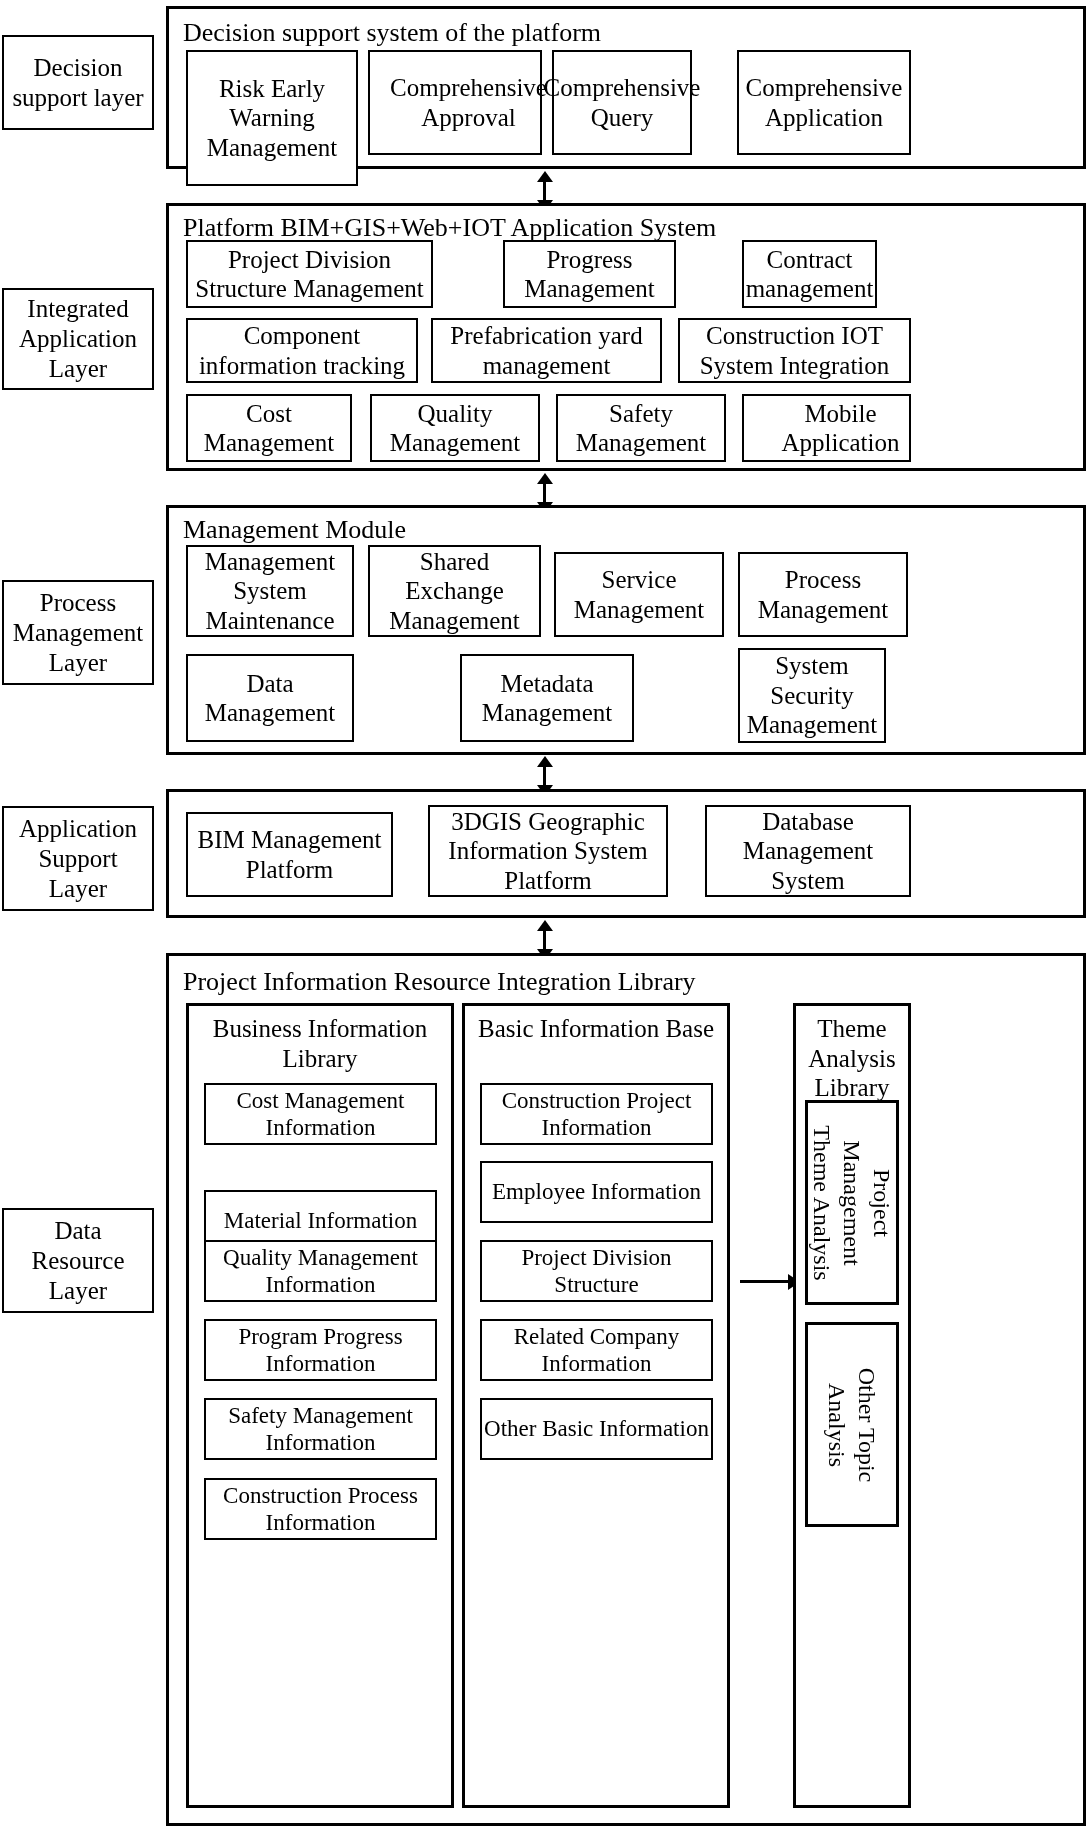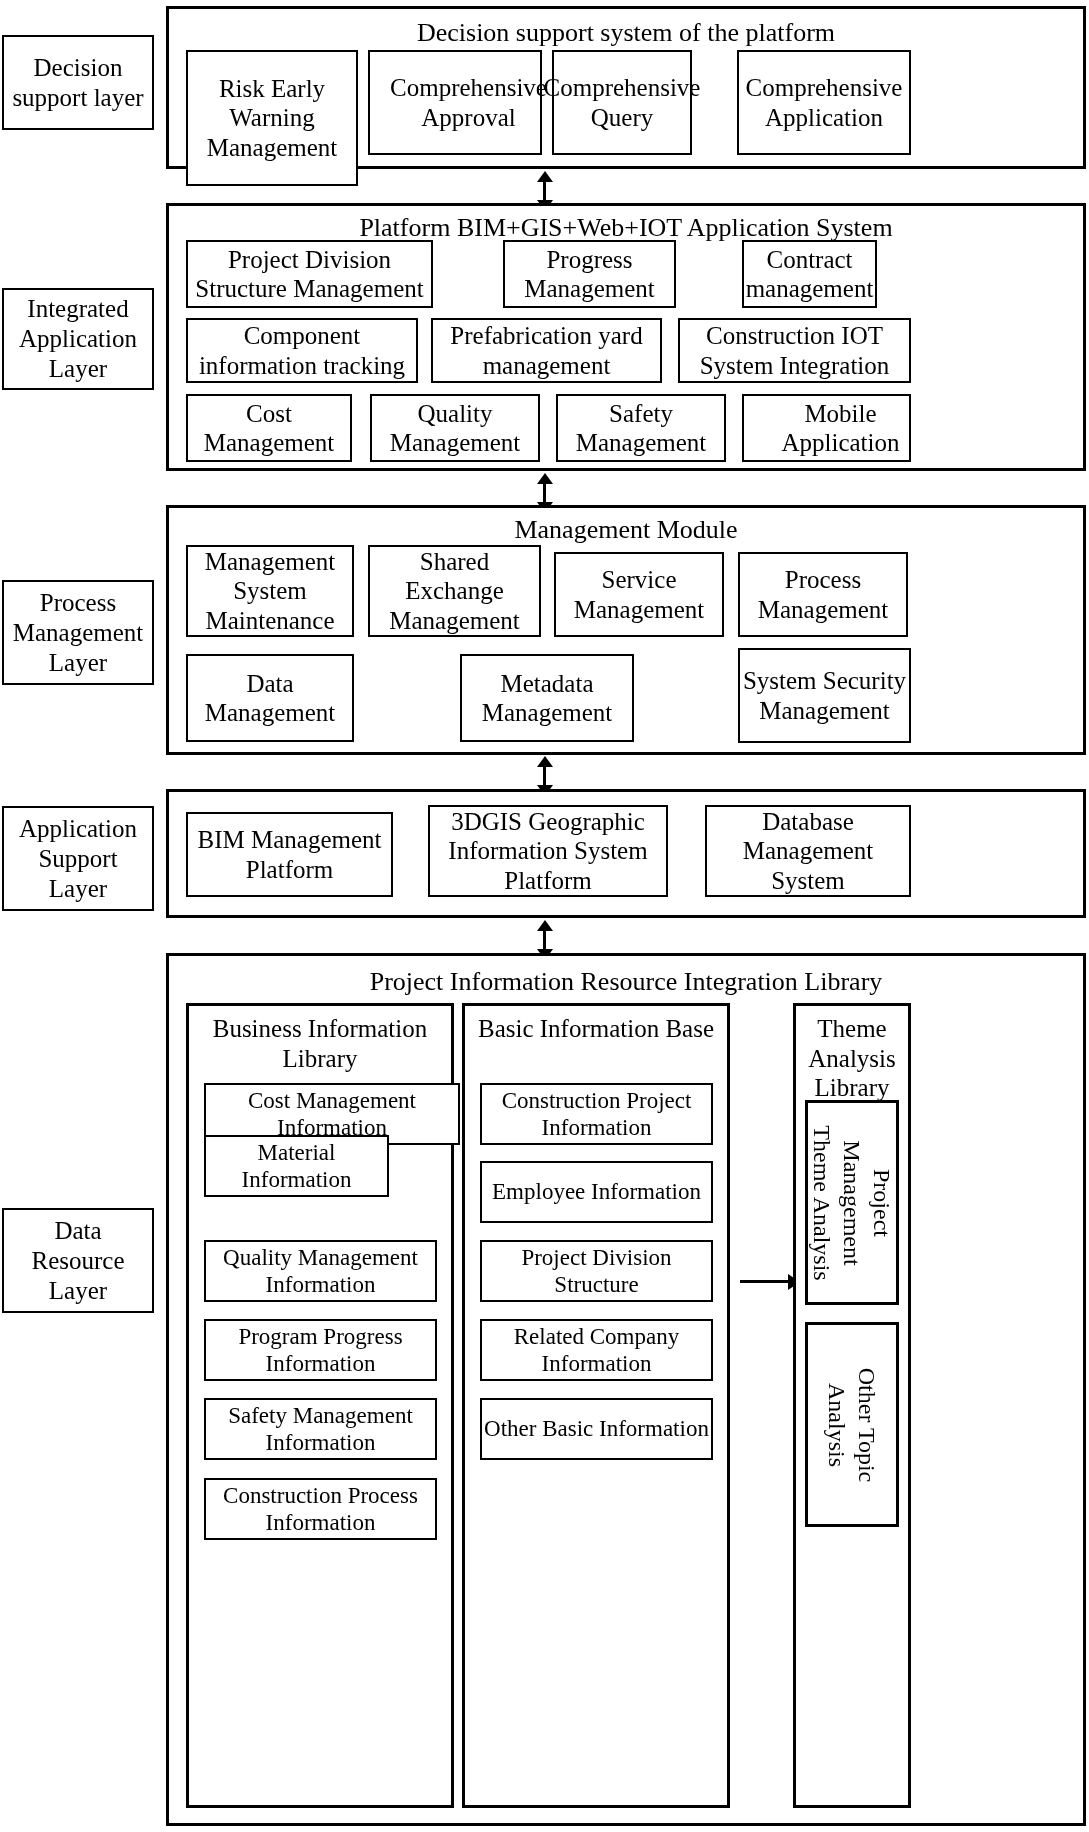--- a/index.html
+++ b/index.html
@@ -44,23 +44,23 @@
     background: #fff;
     display: flex;
     align-items: center;
     justify-content: center;
     text-align: center;
     font-size: 25px;
     line-height: 1.2;
   }
   .ctitle {
     position: absolute;
-    left: 0;
+    left: 14px;
     right: 0;
-    text-align: center;
+    text-align: left;
     font-size: 26px;
     line-height: 1.1;
     font-family: Liberation Serif, serif;
   }
   .sub-panel {
     position: absolute;
     box-sizing: border-box;
     border: 3px solid #000;
     background: #fff;
   }
@@ -242,21 +242,21 @@
   <div class="box fs25" style="left:738px; top:552px; width:170px; height:85px;">
     <span>Process Management</span>
   </div>
 
   <div class="box fs25" style="left:186px; top:654px; width:168px; height:88px;">
     <span>Data Management</span>
   </div>
   <div class="box fs25" style="left:460px; top:654px; width:174px; height:88px;">
     <span>Metadata Management</span>
   </div>
-  <div class="box fs25" style="left:738px; top:648px; width:173px; height:95px;align-items:center;">
+  <div class="box fs25" style="left:738px; top:648px; width:148px; height:95px;align-items:center;">
     <span>System Security Management</span>
   </div>
 
   <div class="v-arrow" style="left:543px; top:765px; height:22px;"></div>
 
   <div class="container" style="left:166px; top:789px; width:920px; height:129px;"></div>
 
   <div class="box fs25" style="left:186px; top:812px; width:207px; height:85px;">
     <span>BIM Management Platform</span>
   </div>
@@ -269,24 +269,24 @@
 
   <div class="v-arrow" style="left:543px; top:929px; height:22px;"></div>
 
   <div class="container" style="left:166px; top:953px; width:920px; height:873px;">
     <div class="ctitle" style="top:12px;">Project Information Resource Integration Library</div>
   </div>
 
   <div class="sub-panel" style="left:186px; top:1003px; width:268px; height:805px;">
     <div class="sub-title" style="top:8px;">Business Information Library</div>
   </div>
-  <div class="box fs23" style="left:204px; top:1083px; width:256px; height:62px;">
+  <div class="box fs23" style="left:204px; top:1083px; width:233px; height:62px;">
     <span>Cost Management Information</span>
   </div>
-  <div class="box fs23" style="left:204px; top:1135px; width:185px; height:62px;">
+  <div class="box fs23" style="left:204px; top:1190px; width:233px; height:62px;">
     <span>Material Information</span>
   </div>
   <div class="box fs23" style="left:204px; top:1240px; width:233px; height:62px;">
     <span>Quality Management Information</span>
   </div>
   <div class="box fs23" style="left:204px; top:1319px; width:233px; height:62px;">
     <span>Program Progress Information</span>
   </div>
   <div class="box fs23" style="left:204px; top:1398px; width:233px; height:62px;">
     <span>Safety Management Information</span>

